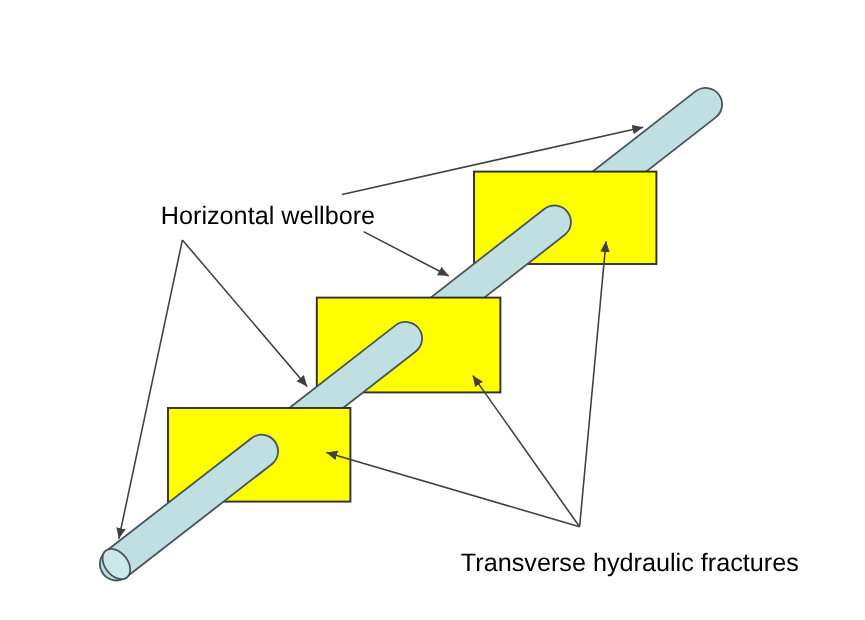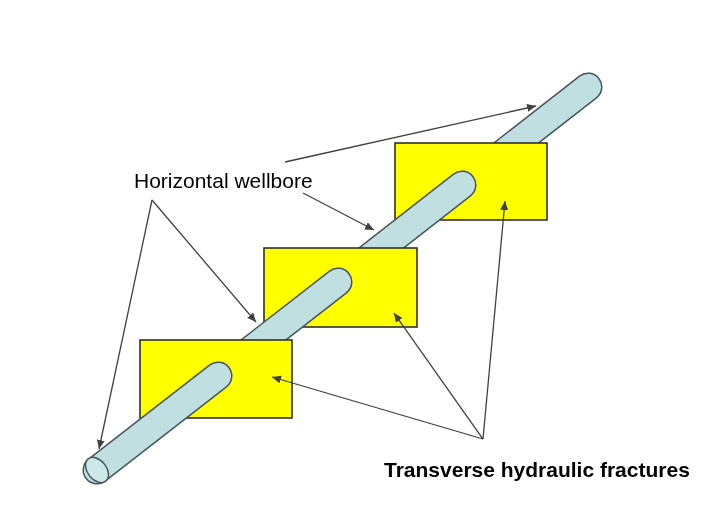--- a/index.html
+++ b/index.html
@@ -1,21 +1,21 @@
 <!DOCTYPE html>
 <html><head>
 <meta charset="utf-8">
 <style>
   html,body{margin:0;padding:0;background:#fff;}
   .canvas{position:relative;width:721px;height:517px;background:#ffffff;overflow:hidden;
           font-family:"Liberation Sans", sans-serif;border-radius:12px;}
   .diagram-svg{position:absolute;left:0;top:0;}
   .label{position:absolute;color:#000;font-size:21px;line-height:1.1;white-space:nowrap;}
   .label-wellbore{left:134px;top:169px;}
-  .label-fractures{left:384px;top:458px;font-weight:bold;}
+  .label-fractures{left:384px;top:458px;}
   .arrow{stroke:#404040;stroke-width:1.3;fill:none;}
   .ah{fill:#404040;}
   .capsule-outer{stroke-linecap:round;stroke-width:29;fill:none;}
   .capsule-inner{stroke-linecap:round;stroke-width:26;fill:none;}
   .frac{stroke-width:1.6;}
   .endface{stroke-width:1.5;}
 </style>
 </head>
 <body>
 

